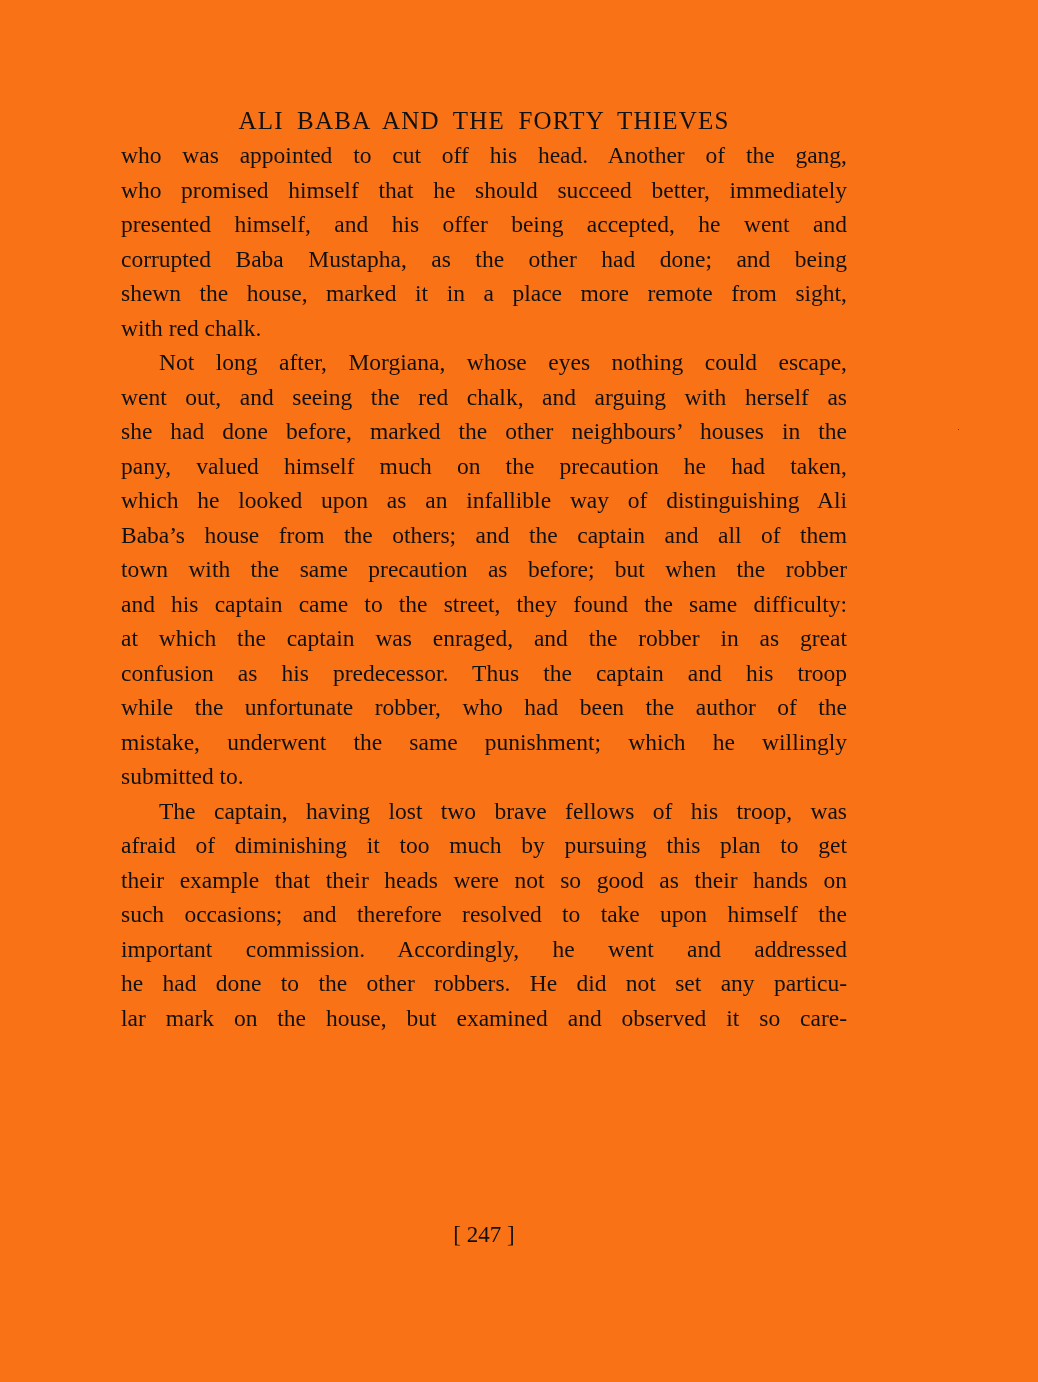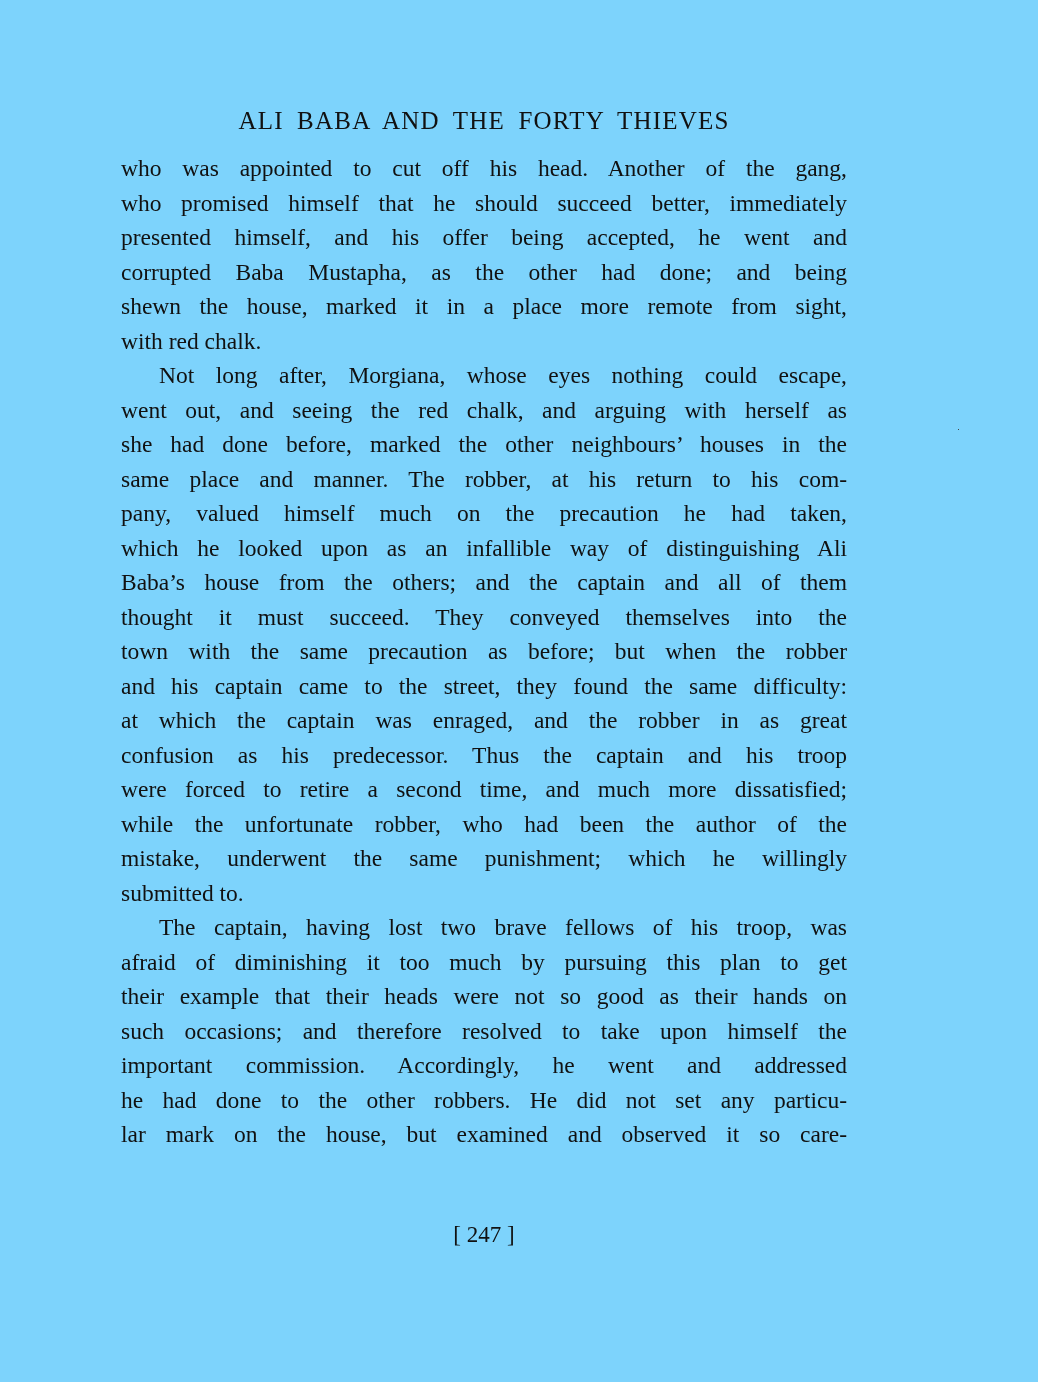--- a/index.html
+++ b/index.html
@@ -1,28 +1,28 @@
 <!DOCTYPE html>
 <html><head>
 <meta charset="utf-8">
 <style>
   html, body { margin: 0; padding: 0; background: #ffffff; }
   body { width: 1038px; height: 1382px; position: relative; overflow: hidden; }
   .page {
     position: absolute; left: 0; top: 0; width: 1038px; height: 1382px;
-    background: #7dd3fc; color: #111111;
+    background: #f97316; color: #111111;
     font-family: "Liberation Serif", "DejaVu Serif", serif;
   }
   .running-head {
     position: absolute; left: 121px; width: 726px; top: 104px;
     text-align: center; font-size: 25px; letter-spacing: 1.2px;
     line-height: 34px; word-spacing: 6px;
   }
   .body-text {
-    position: absolute; left: 121px; top: 151px; width: 726px;
+    position: absolute; left: 121px; top: 138px; width: 726px;
   }
   .line {
     display: block; height: 34.5px; line-height: 34.5px;
     font-size: 23.5px; white-space: nowrap;
     text-align: justify; text-align-last: justify;
   }
   .line.last { text-align-last: left; }
   .line.indent { padding-left: 38px; }
   .folio {
     position: absolute; left: 121px; width: 726px; top: 1218px;
@@ -44,30 +44,27 @@
       <span class="line">presented himself, and his offer being accepted, he went and</span>
       <span class="line">corrupted Baba Mustapha, as the other had done; and being</span>
       <span class="line">shewn the house, marked it in a place more remote from sight,</span>
       <span class="line last">with red chalk.</span>
     </div>
 
     <div>
       <span class="line indent">Not long after, Morgiana, whose eyes nothing could escape,</span>
       <span class="line">went out, and seeing the red chalk, and arguing with herself as</span>
       <span class="line">she had done before, marked the other neighbours’ houses in the</span>
-      <span class="line">same place and manner.  The robber, at his return to his com-</span>
       <span class="line">pany, valued himself much on the precaution he had taken,</span>
       <span class="line">which he looked upon as an infallible way of distinguishing Ali</span>
       <span class="line">Baba’s house from the others; and the captain and all of them</span>
-      <span class="line">thought it must succeed.  They conveyed themselves into the</span>
       <span class="line">town with the same precaution as before; but when the robber</span>
       <span class="line">and his captain came to the street, they found the same difficulty:</span>
       <span class="line">at which the captain was enraged, and the robber in as great</span>
       <span class="line">confusion as his predecessor.  Thus the captain and his troop</span>
-      <span class="line">were forced to retire a second time, and much more dissatisfied;</span>
       <span class="line">while the unfortunate robber, who had been the author of the</span>
       <span class="line">mistake, underwent the same punishment; which he willingly</span>
       <span class="line last">submitted to.</span>
     </div>
 
     <div>
       <span class="line indent">The captain, having lost two brave fellows of his troop, was</span>
       <span class="line">afraid of diminishing it too much by pursuing this plan to get</span>
       <span class="line">their example that their heads were not so good as their hands on</span>
       <span class="line">such occasions; and therefore resolved to take upon himself the</span>

